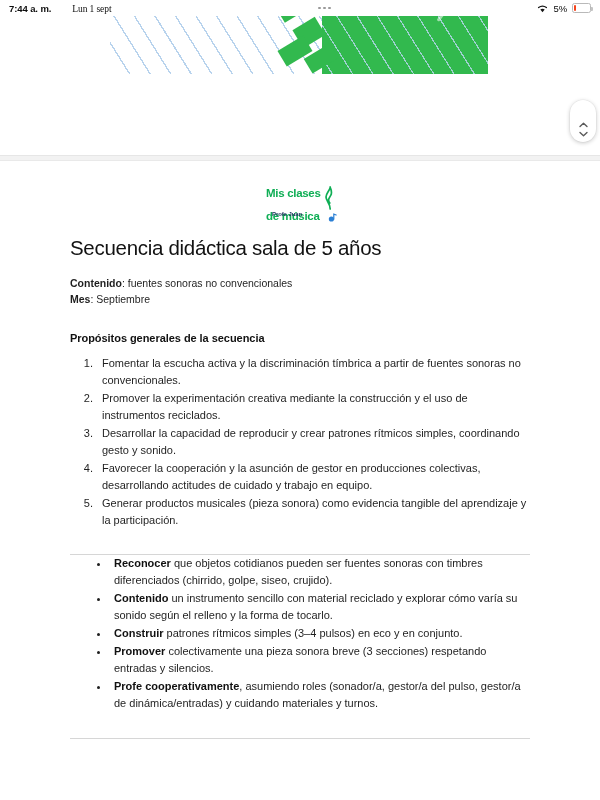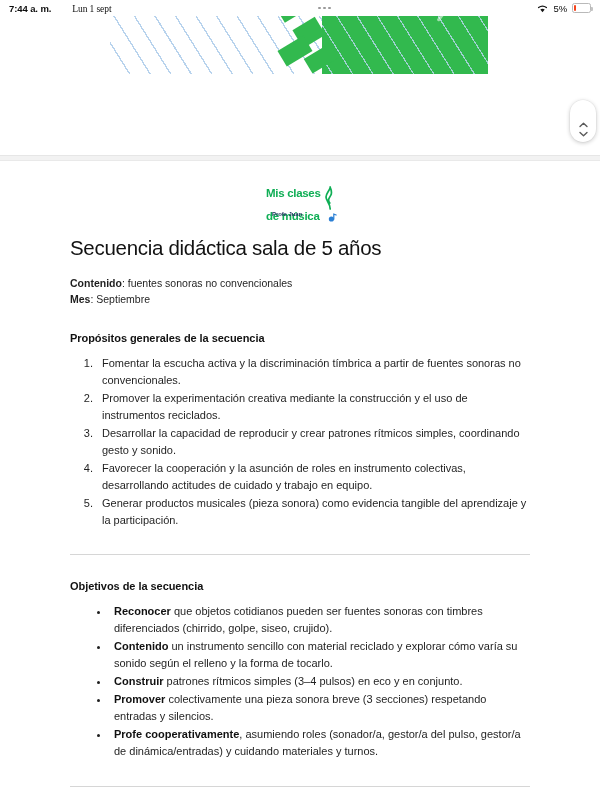--- a/index.html
+++ b/index.html
@@ -237,25 +237,24 @@
     <div class="meta-line">
       <b>Mes</b><span>: </span><span>Septiembre</span>
     </div>
 
     <div id="sections">
         <h2 class="sec-head">Propósitos generales de la secuencia</h2>
         <ol class="doc-list">
           <li><span>Fomentar la escucha activa y la discriminación tímbrica a partir de fuentes sonoras no convencionales.</span></li>
           <li><span>Promover la experimentación creativa mediante la construcción y el uso de instrumentos reciclados.</span></li>
           <li><span>Desarrollar la capacidad de reproducir y crear patrones rítmicos simples, coordinando gesto y sonido.</span></li>
-          <li><span>Favorecer la cooperación y la asunción de roles en instrumento colectivas, desarrollando actitudes de cuidado y trabajo en equipo.</span></li>
+          <li><span>Favorecer la cooperación y la asunción de gestor en producciones colectivas, desarrollando actitudes de cuidado y trabajo en equipo.</span></li>
           <li><span>Generar productos musicales (pieza sonora) como evidencia tangible del aprendizaje y la participación.</span></li>
         </ol>
         <hr class="sec-rule">
-        <h2 class="sec-head">Objetivos de la secuencia</h2>
         <ul class="doc-list">
           <li><b>Reconocer</b><span> que objetos cotidianos pueden ser fuentes sonoras con timbres diferenciados (chirrido, golpe, siseo, crujido).</span></li>
           <li><b>Contenido</b><span> un instrumento sencillo con material reciclado y explorar cómo varía su sonido según el relleno y la forma de tocarlo.</span></li>
           <li><b>Construir</b><span> patrones rítmicos simples (3–4 pulsos) en eco y en conjunto.</span></li>
           <li><b>Promover</b><span> colectivamente una pieza sonora breve (3 secciones) respetando entradas y silencios.</span></li>
           <li><b>Profe cooperativamente</b><span>, asumiendo roles (sonador/a, gestor/a del pulso, gestor/a de dinámica/entradas) y cuidando materiales y turnos.</span></li>
         </ul>
         <hr class="sec-rule">
       </div>
   </div>

